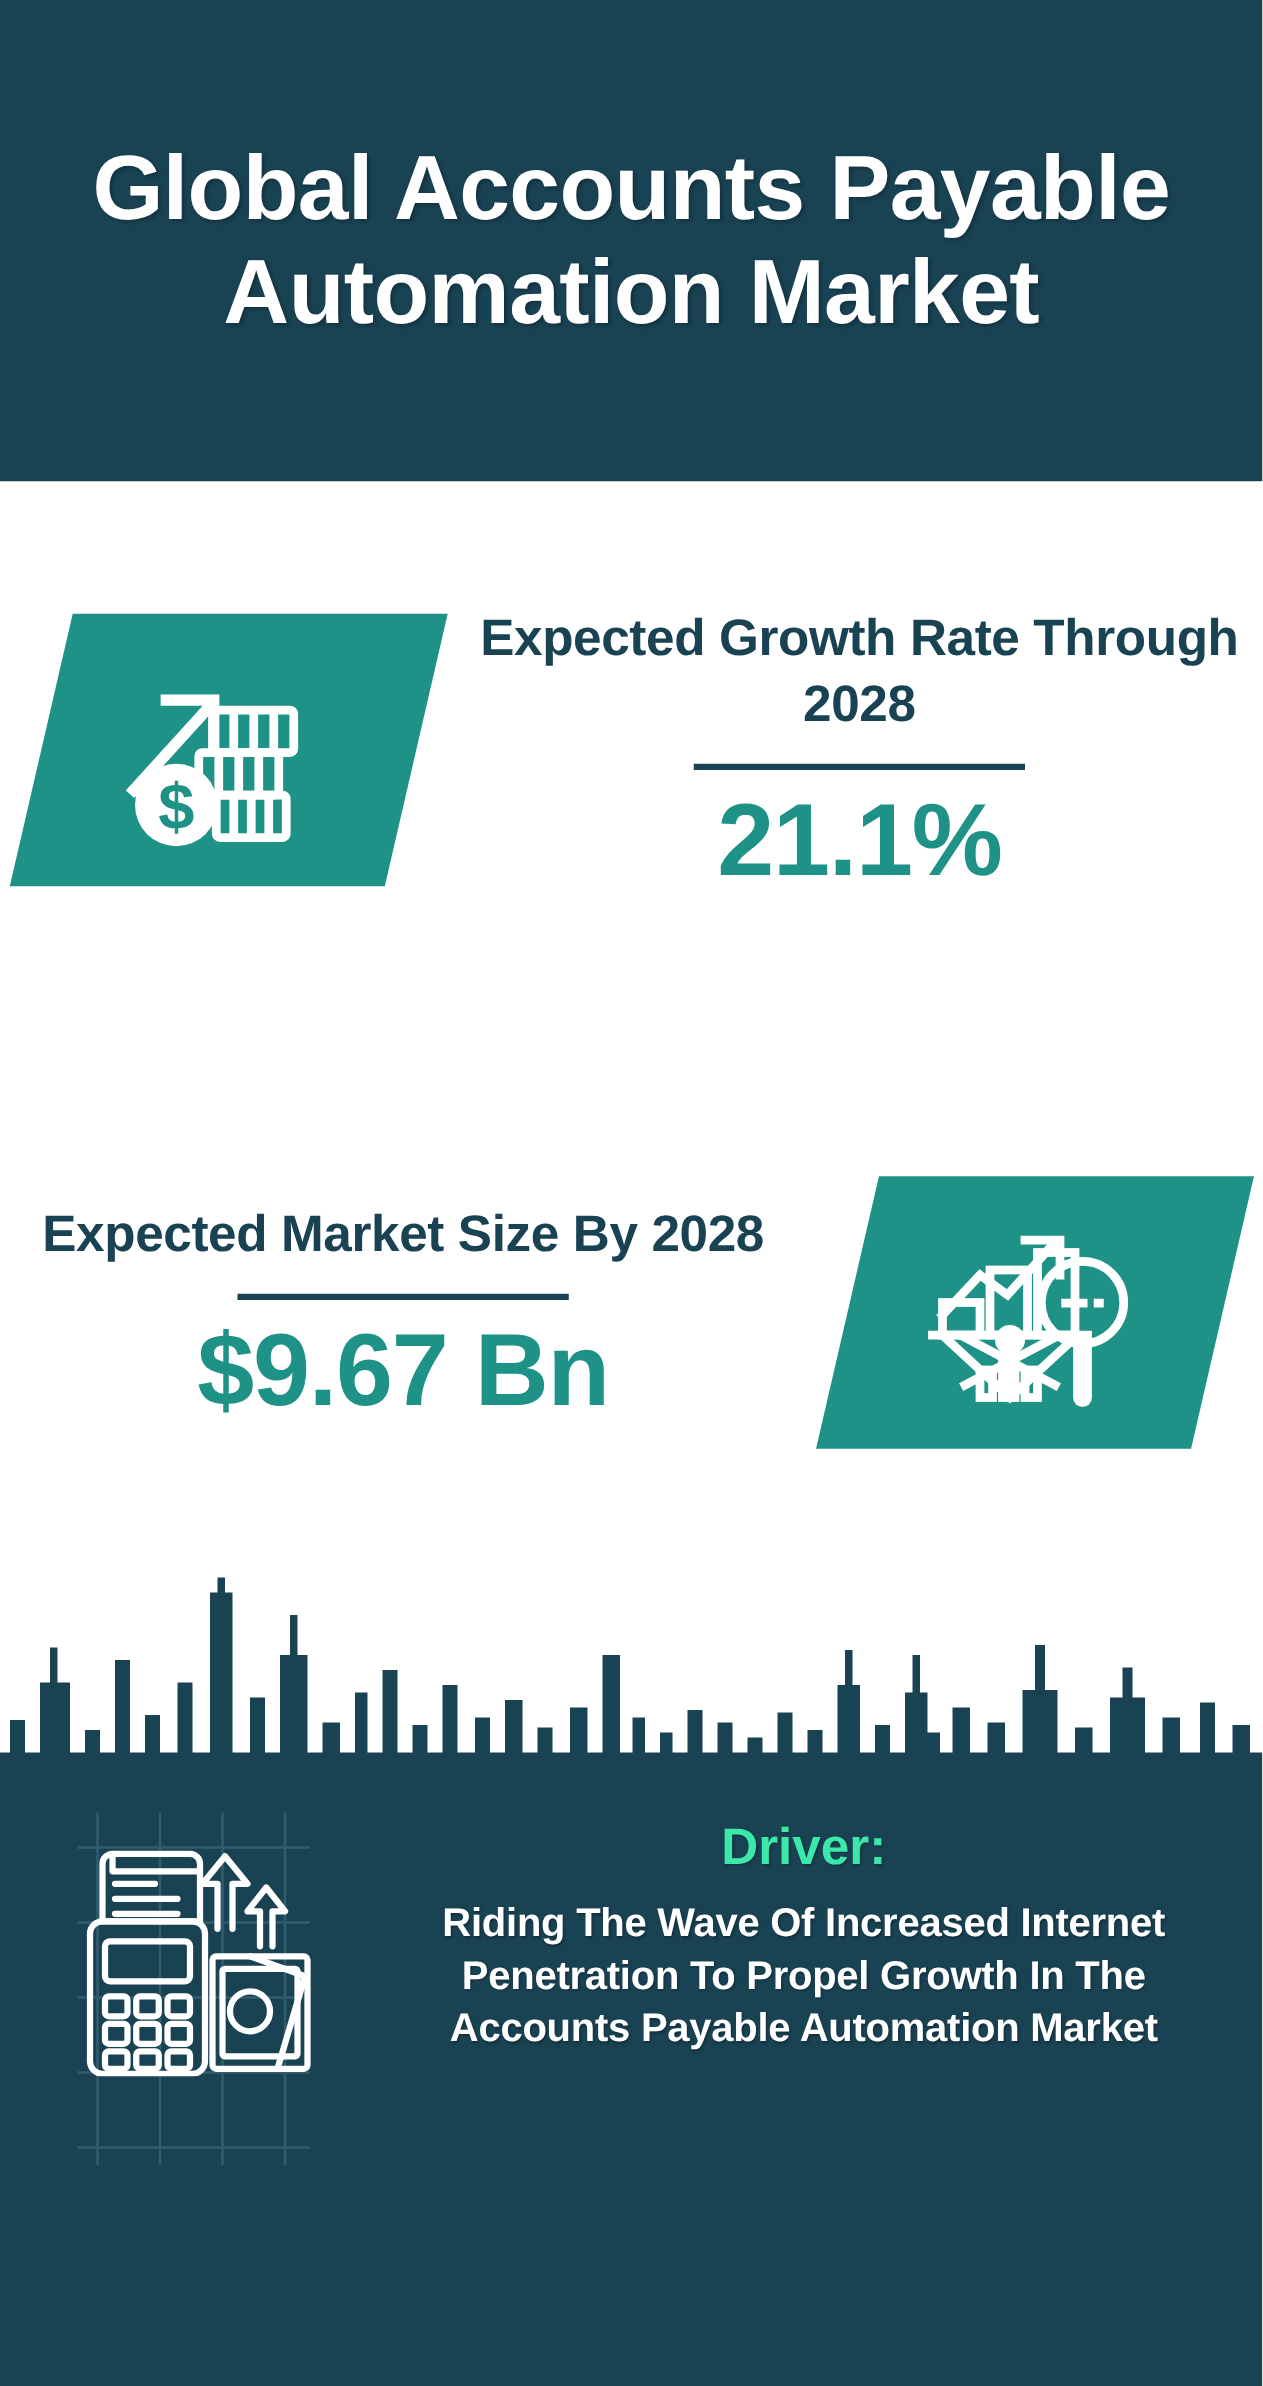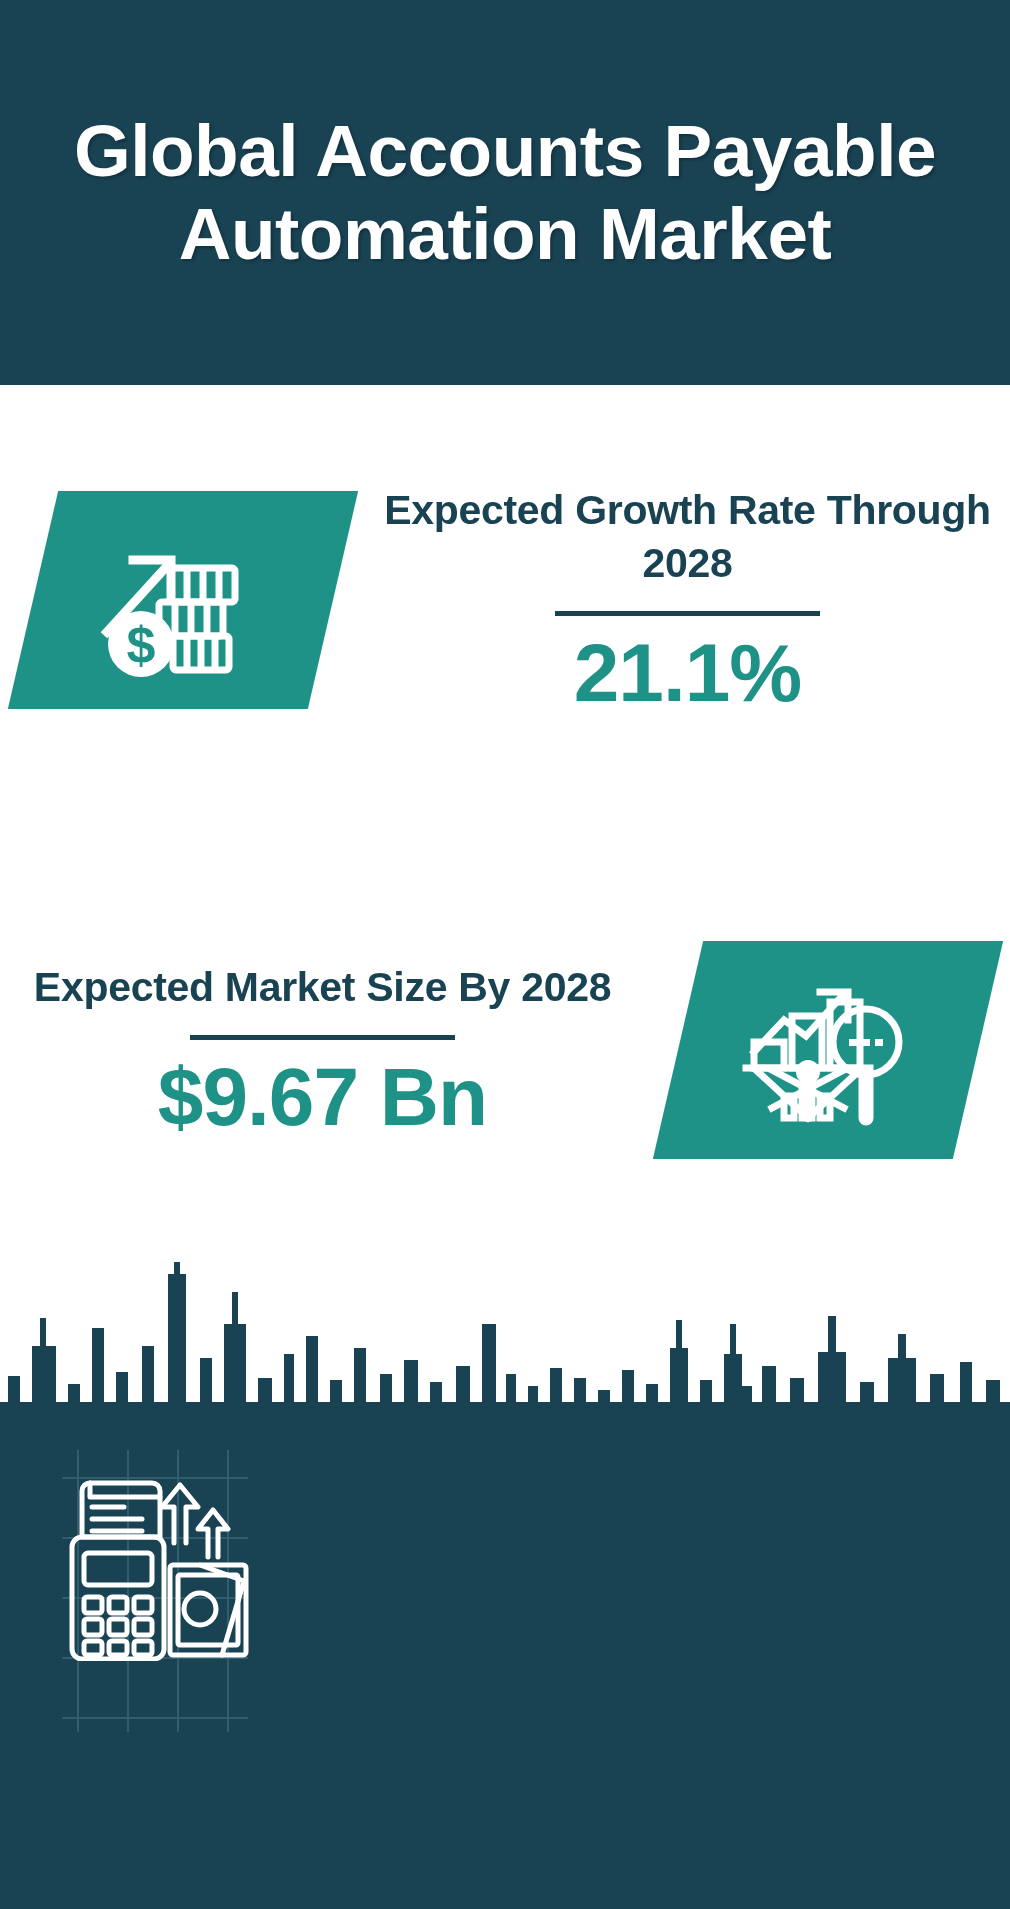--- a/index.html
+++ b/index.html
@@ -263,16 +263,20 @@
           <rect x="128" y="114" width="60" height="70" rx="2"></rect>
           <circle cx="150" cy="148" r="16"></circle>
           <path d="M150 104 l44 16 l-22 74"></path>
 
           <path d="M124 82 v-36 l-12 0 l18 -22 l18 22 l-12 0 v36"></path>
           <path d="M158 96 v-28 l-10 0 l15 -19 l15 19 l-10 0 v28"></path>
         </g>
       </svg>
     </div>
 
+    <div class="driver-text-cell">
+      <div class="driver-heading">Driver:</div>
+      <div class="driver-body">Riding The Wave Of Increased Internet Penetration To Propel Growth In The Accounts Payable Automation Market</div>
+    </div>
   </div>
 
 
 </div>
 
 </body></html>

